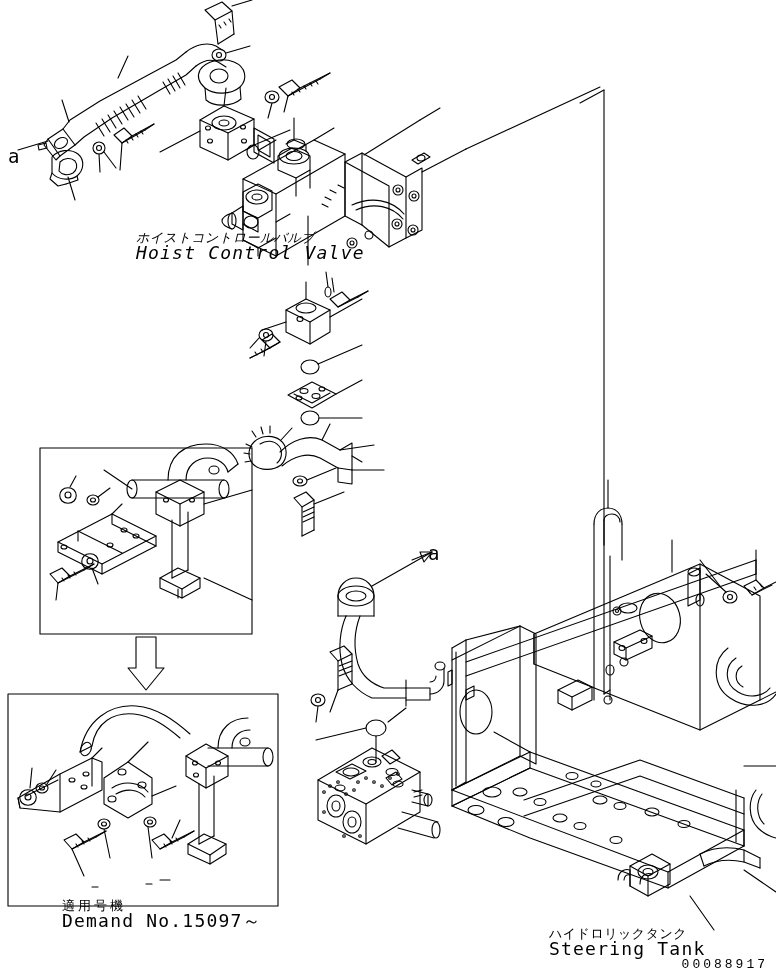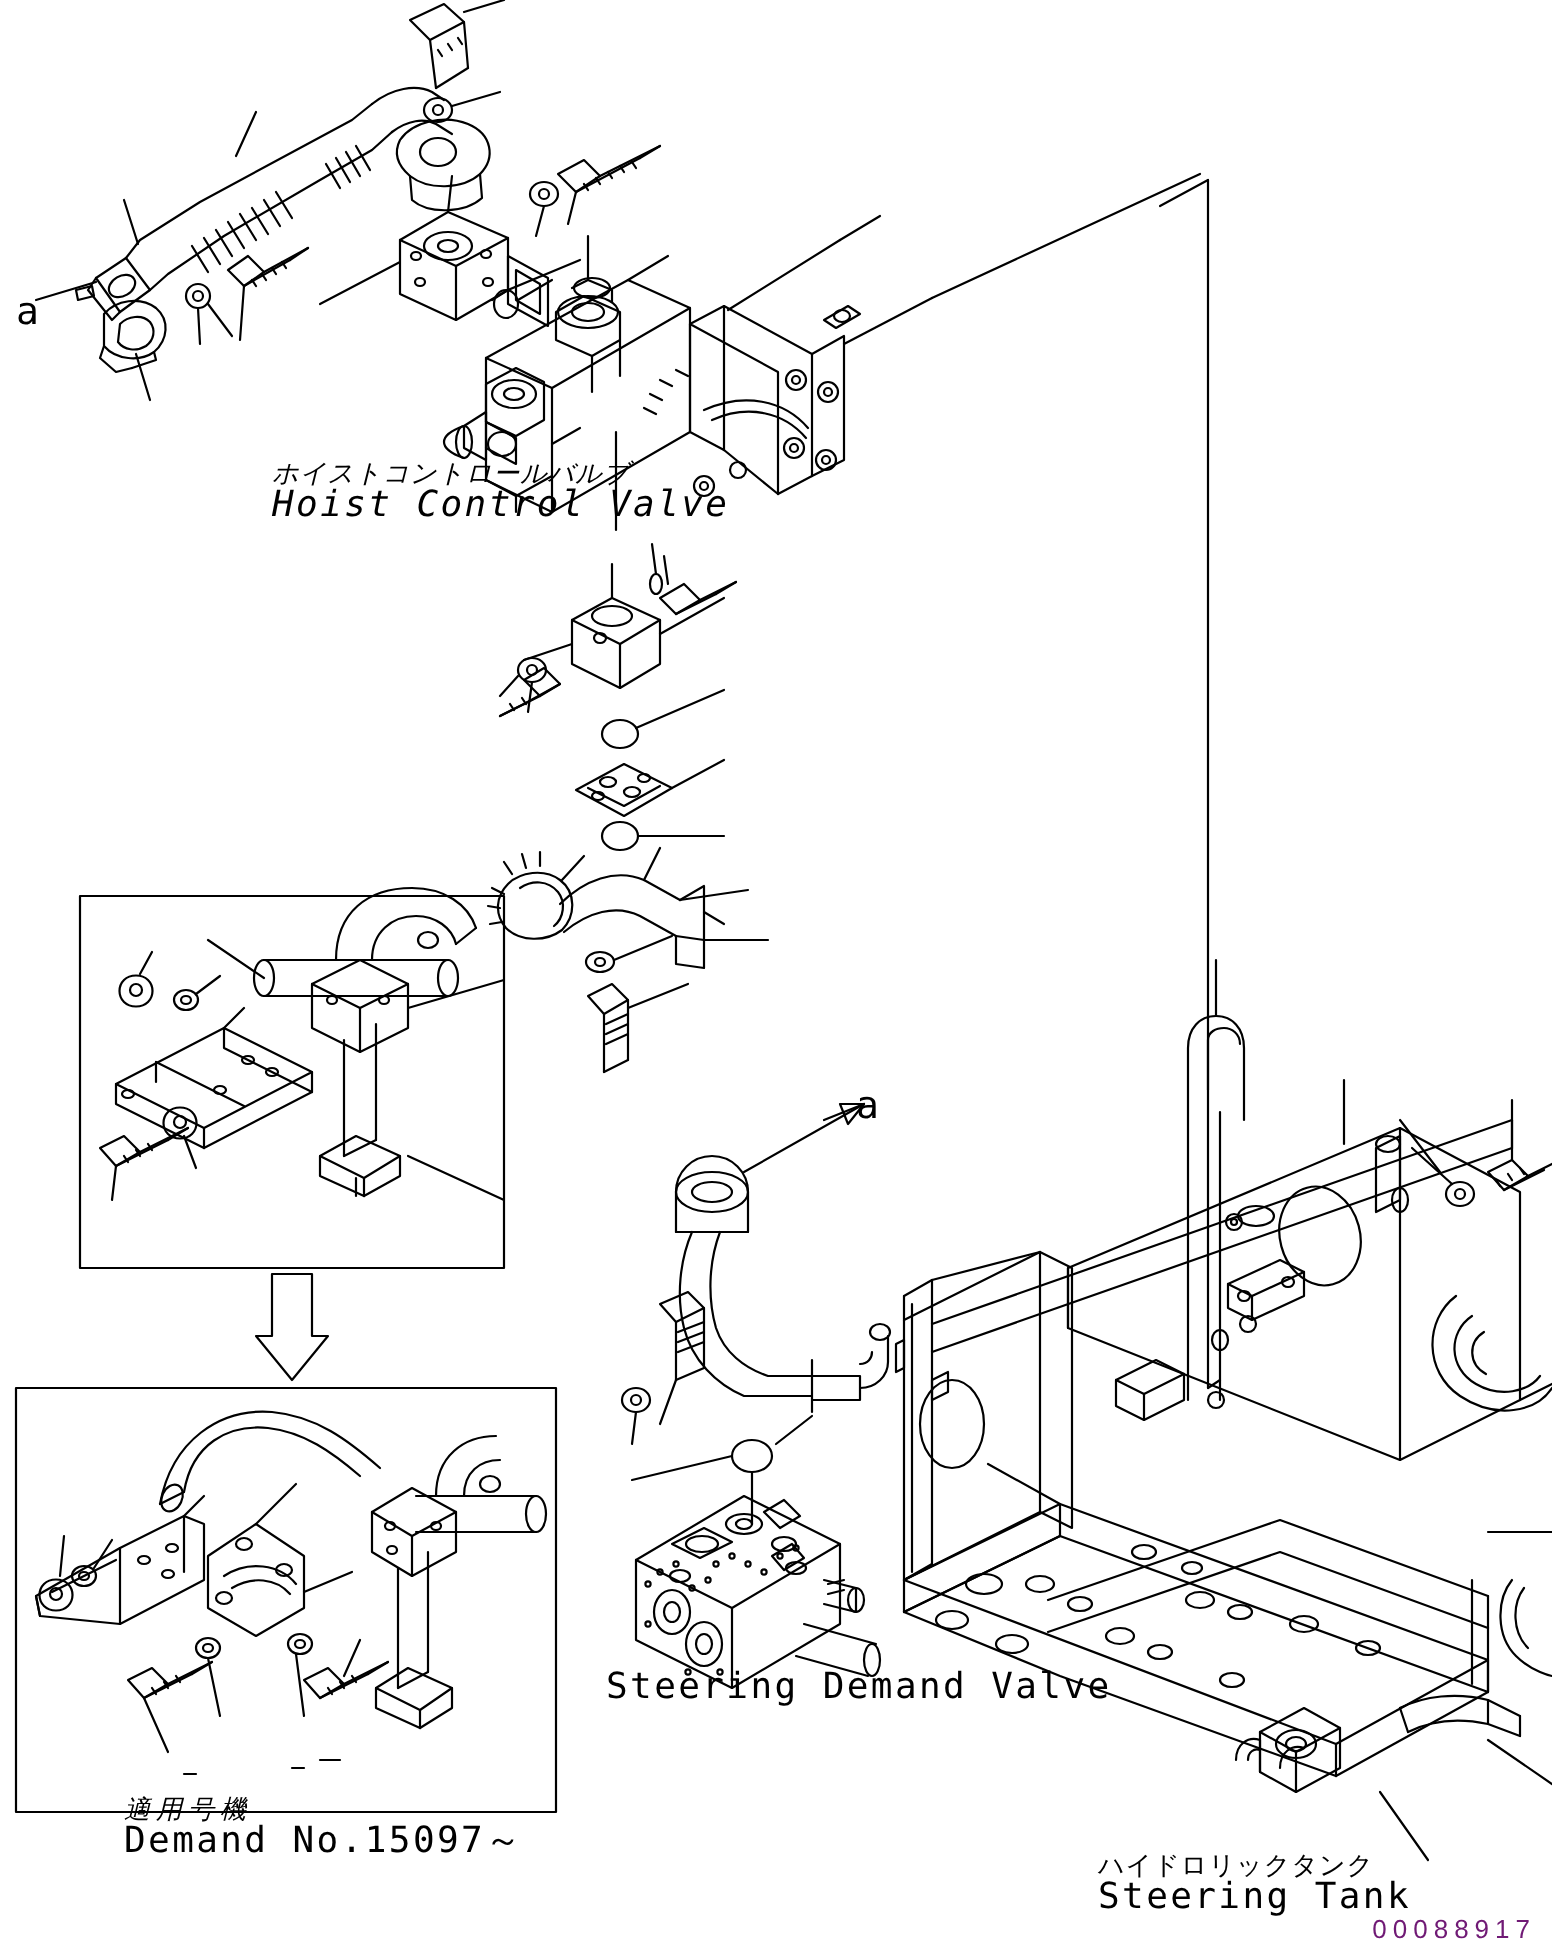--- a/index.html
+++ b/index.html
@@ -4,23 +4,23 @@
 <title>Parts Diagram 00088917</title>
 <style>
   html,body{margin:0;padding:0;background:#ffffff;}
   body{width:776px;height:976px;font-family:"DejaVu Sans","Liberation Sans",sans-serif;}
   #sheet{position:relative;width:776px;height:976px;background:#fff;overflow:hidden;}
   #sheet svg{position:absolute;left:0;top:0;}
   .lbl{position:absolute;color:#000;white-space:nowrap;}
   .lbl .jp{display:block;font-size:13px;letter-spacing:0.5px;line-height:15px;}
   .lbl .en{display:block;font-family:"DejaVu Sans Mono","Liberation Mono",monospace;font-size:18px;letter-spacing:1.2px;line-height:16px;}
   .callout{position:absolute;font-family:"DejaVu Sans Mono","Liberation Mono",monospace;font-size:19px;color:#000;}
-  #drawing-no{position:absolute;right:8px;bottom:4px;font-family:Liberation Sans, sans-serif;
-    font-size:13px;letter-spacing:3px;color:#701a75;}
-  .serial .jp{letter-spacing:3px;font-style:italic;}
+  #drawing-no{position:absolute;right:8px;bottom:4px;font-family:Liberation Mono, monospace;
+    font-size:13px;letter-spacing:3px;color:#000000;}
+  .serial .jp{letter-spacing:3px;}
 </style>
 </head>
 <body>
 
 <div id="sheet">
 
   <svg width="776" height="976" viewBox="0 0 776 976" fill="none" stroke="#000" stroke-width="1.1" stroke-linecap="round" stroke-linejoin="round">
 
     <g>
 
@@ -644,21 +644,20 @@
       <path d="M776,892 L744,870"></path>
     </g>
   </svg>
 
   <div class="lbl" style="left:136px;top:230px;font-style:italic;">
     <span class="jp">ホイストコントロールバルブ</span>
     <span class="en">Hoist Control Valve</span>
   </div>
 
   <div class="lbl" style="left:303px;top:836px;">
-    <span class="en">Steering Demand Valve</span>
   </div>
 
   <div class="lbl" style="left:549px;top:926px;">
     <span class="jp">ハイドロリックタンク</span>
     <span class="en">Steering Tank</span>
   </div>
 
   <div class="lbl serial" style="left:62px;top:898px;">
     <span class="jp">適用号機</span>
     <span class="en">Demand No.15097～</span>

